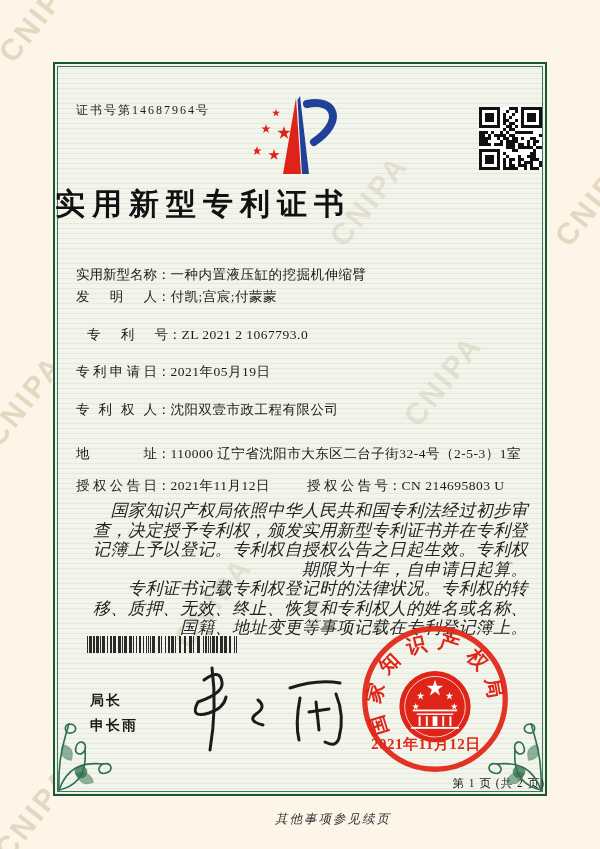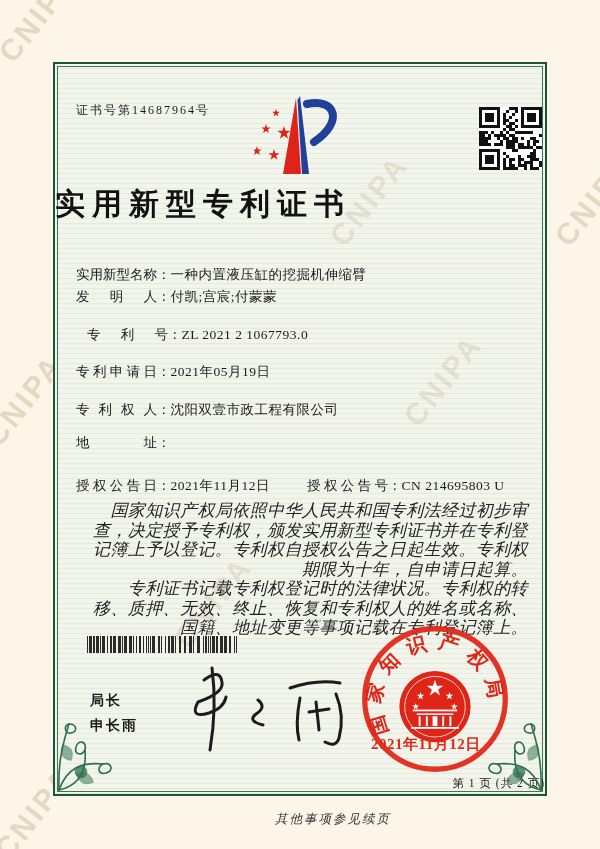--- a/index.html
+++ b/index.html
@@ -260,23 +260,24 @@
     <div class="field-row" style="top:298px;">
       <span class="field-label">专利申请日</span>
         <span class="field-colon">：</span>
       <span class="field-value">2021年05月19日</span>
     </div>
     <div class="field-row" style="top:336px;">
       <span class="field-label">专利权人</span>
         <span class="field-colon">：</span>
       <span class="field-value">沈阳双壹市政工程有限公司</span>
     </div>
-    <div class="field-row" style="top:369px;">
+    <div class="field-row" style="top:380px;">
       <span class="field-label">地址</span>
         <span class="field-colon">：</span>
+      <span class="field-value" style="max-width:352px;">110000 辽宁省沈阳市大东区二台子街32-4号（2-5-3）1室</span>
     </div>
     <div class="field-row grant-row" style="top:412px;">
       <span class="field-label">授权公告日</span>
         <span class="field-colon">：</span>
       <span class="field-value" style="flex:0 0 auto;">2021年11月12日</span>
       <span class="grant-group2">
         <span class="field-label">授权公告号</span>
           <span class="field-colon">：</span>
         <span class="field-value" style="flex:0 0 auto;">CN 214695803 U</span>
       </span>

